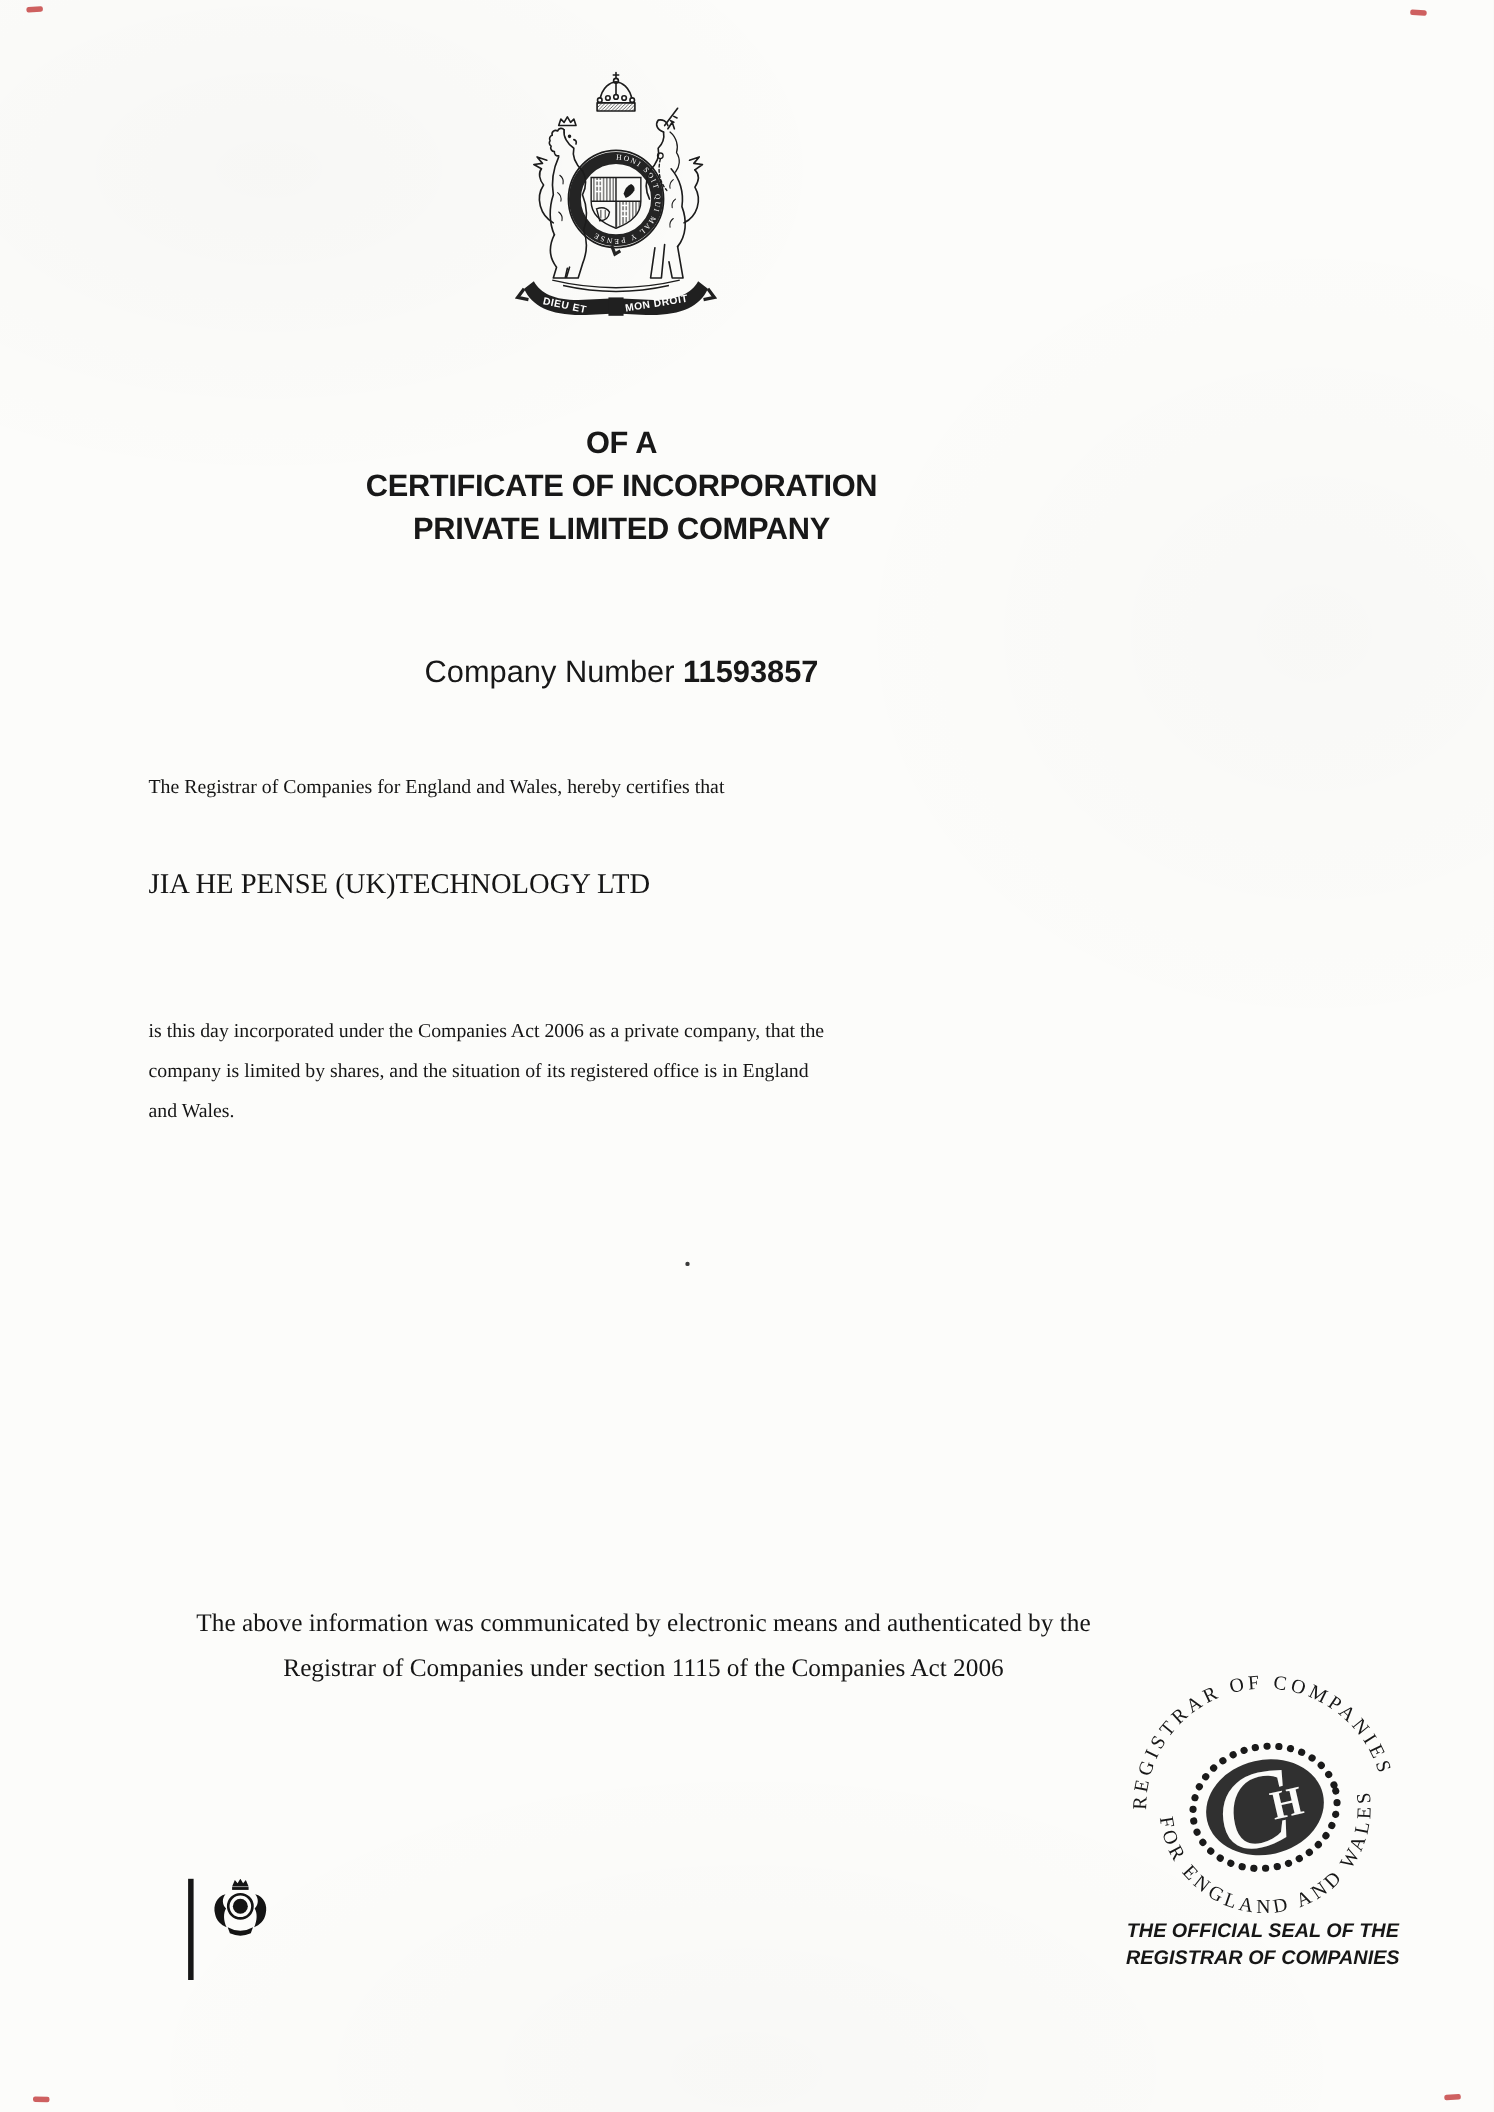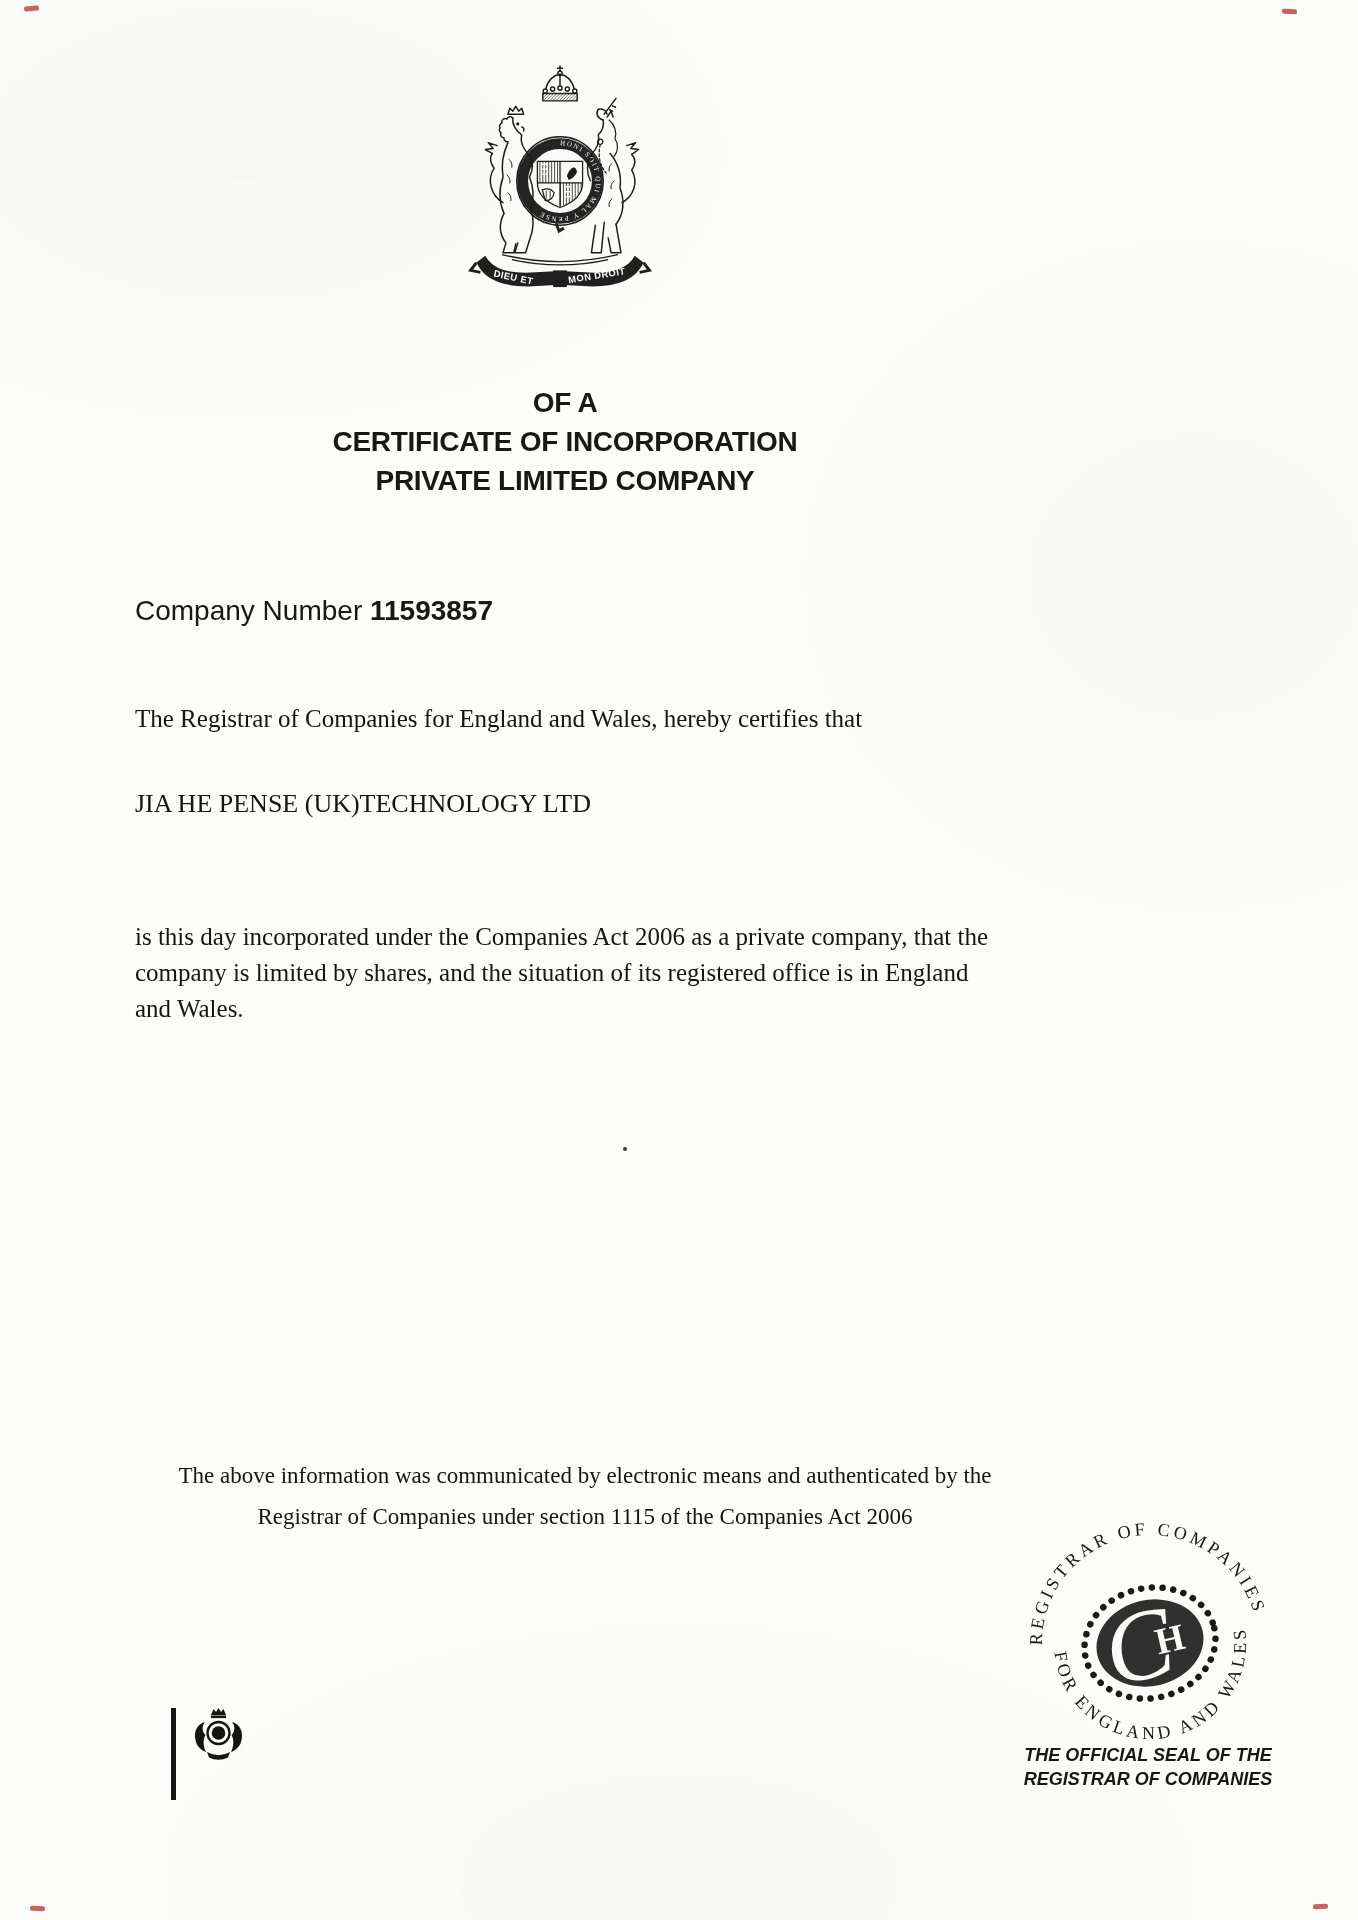--- a/index.html
+++ b/index.html
@@ -25,27 +25,27 @@
   .crop.br{left:1313px;top:1904px;transform:rotate(-3deg);}
 
   .arms{left:447px;top:64px;width:226px;height:230px;}
 
   .title-block{
     left:135px;top:383px;width:860px;text-align:center;
     font-family:"Liberation Sans", sans-serif;font-weight:bold;
     font-size:28px;line-height:39px;letter-spacing:-0.3px;color:#181818;
   }
   .company-number{
-    left:135px;top:595px;width:860px;
+    left:135px;top:595px;width:860px;text-align:center;
     font-family:"Liberation Sans", sans-serif;
     font-size:28px;color:#181818;
   }
   .company-number b{font-weight:bold;}
 
-  .body-text{font-size:25px;color:#151515;}
+  .body-text{font-size:18px;color:#151515;}
   .certifies{left:135px;top:705px;width:1000px;}
   .company-name{left:135px;top:789px;width:1000px;font-size:26px;}
   .incorp{left:135px;top:919px;width:1040px;line-height:36px;white-space:pre-line;}
   .given{left:135px;top:1085px;width:1000px;}
   .given b{font-weight:bold;}
 
   .speck{left:623px;top:1147px;width:4px;height:4px;background:#3a3a3a;border-radius:50%;}
 
   .footnote{
     left:135px;top:1455px;width:900px;text-align:center;

